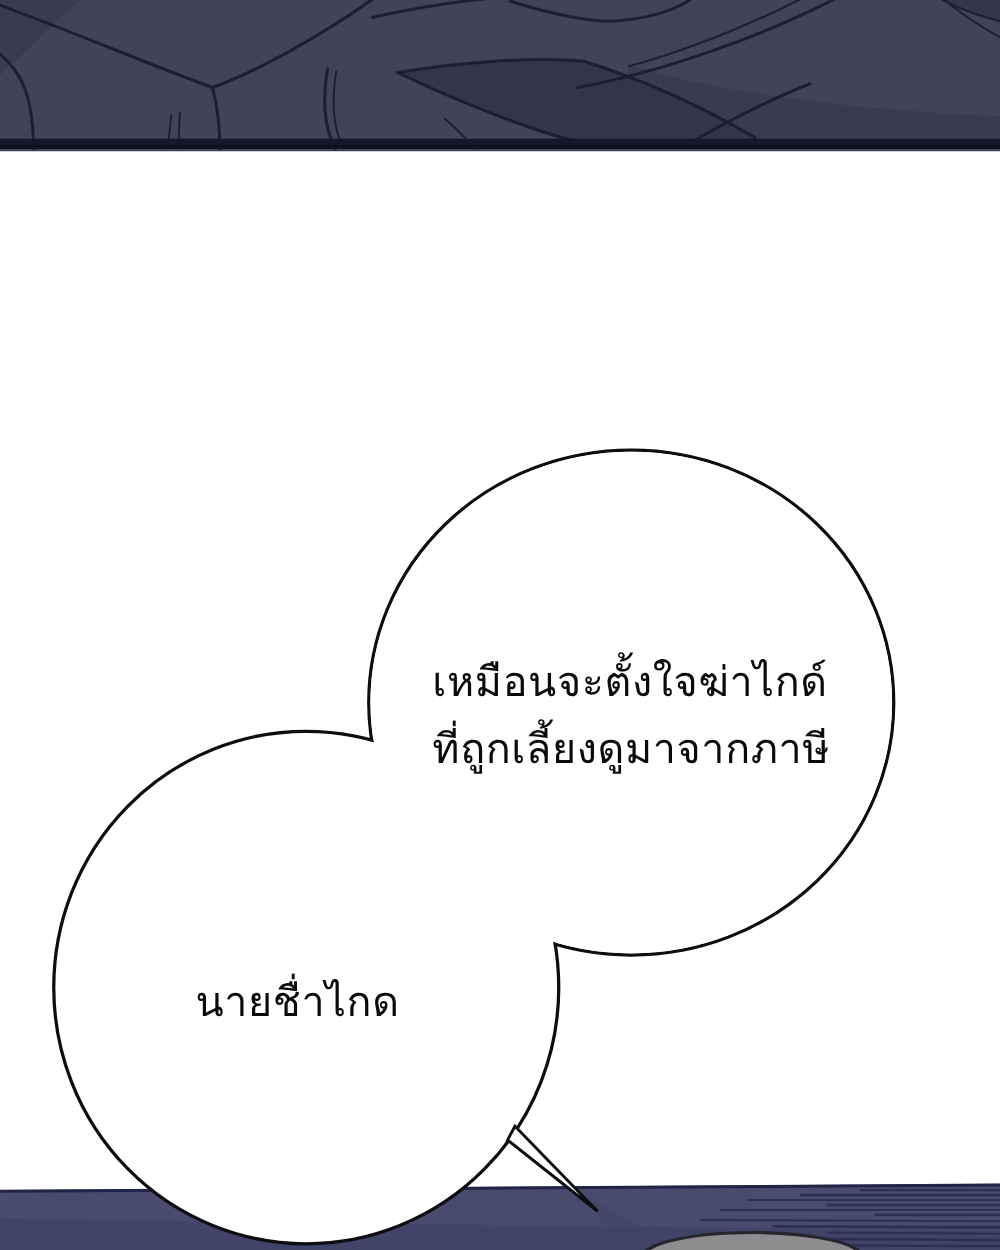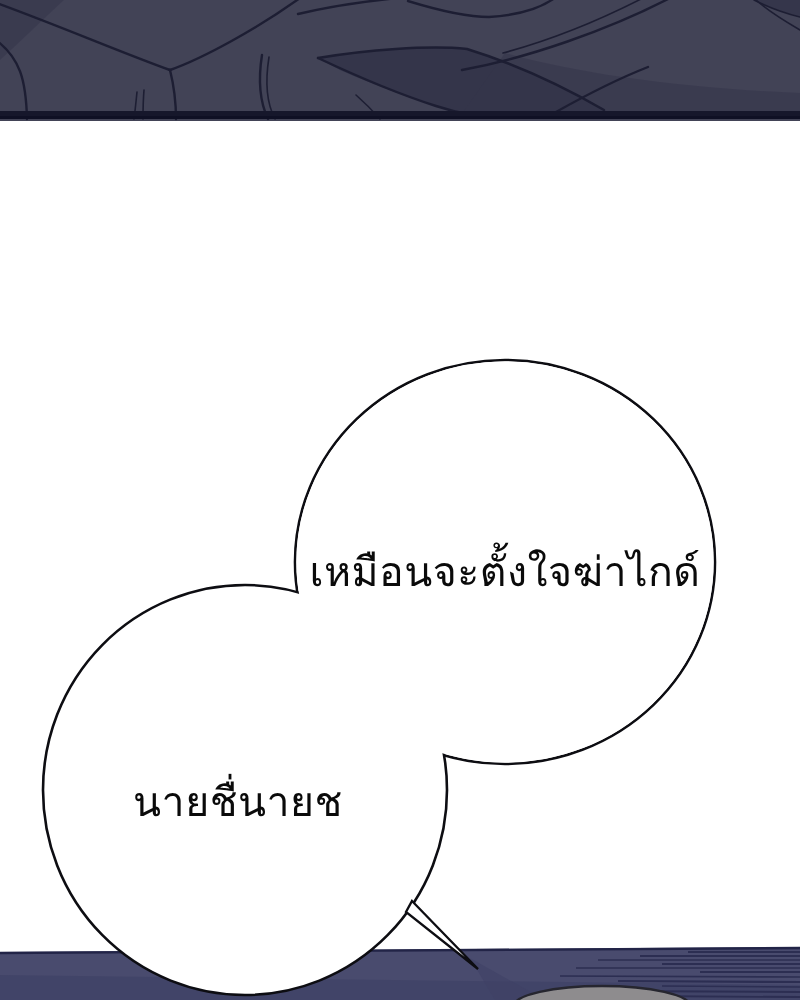--- a/index.html
+++ b/index.html
@@ -25,21 +25,21 @@
   .band-shade{fill:var(--band-dark);}
   .band-edge{fill:none; stroke:var(--band-edge); stroke-width:2.4;}
   .speed{stroke:var(--band-line); fill:none;}
   .head{fill:var(--head-fill); stroke:var(--head-outline); stroke-width:2.5;}
   .bubble{fill:var(--bubble-fill); stroke:var(--outline); stroke-width:2.6;}
   .bubble-cover{fill:var(--bubble-fill); stroke:none;}
   .tail{fill:var(--bubble-fill); stroke:var(--outline); stroke-width:2.3; stroke-linejoin:miter;}
   .bubble-text{
     position:absolute; transform:translate(-50%,-50%);
     text-align:left; color:var(--text); white-space:nowrap;
-    font-size:41px; font-weight:500; letter-spacing:0.5px;
+    font-size:33px; font-weight:500; letter-spacing:0.5px;
   }
   .bubble-text .line{display:block;}
   .bubble-text.upper{line-height:53px;}
   .bubble-text.lower{line-height:50px;}
 </style>
 </head>
 <body>
 
 <div class="stage">
 
@@ -102,19 +102,20 @@
     <g>
       <ellipse class="bubble" cx="505" cy="562" rx="210" ry="202"></ellipse>
       <ellipse class="bubble" cx="245" cy="790" rx="202" ry="205"></ellipse>
       <ellipse class="bubble-cover" cx="505" cy="562" rx="208.6" ry="200.6"></ellipse>
       <path class="tail" d="M412,901 L478,969 L406,912 Z"></path>
     </g>
   </svg>
 
   <div class="bubble-text upper" style="left:505px; top:572px;">
     <span class="line">เหมือนจะตั้งใจฆ่าไกด์</span>
+    <span class="line">ที่ถูกเลี้ยงดูมาจากภาษี</span>
   </div>
 
   <div class="bubble-text lower" style="left:238px; top:802px;">
-    <span class="line">นายชื่นายช</span>
+    <span class="line">นายชื่าไกด</span>
   </div>
 
 </div>
 
 </body></html>

